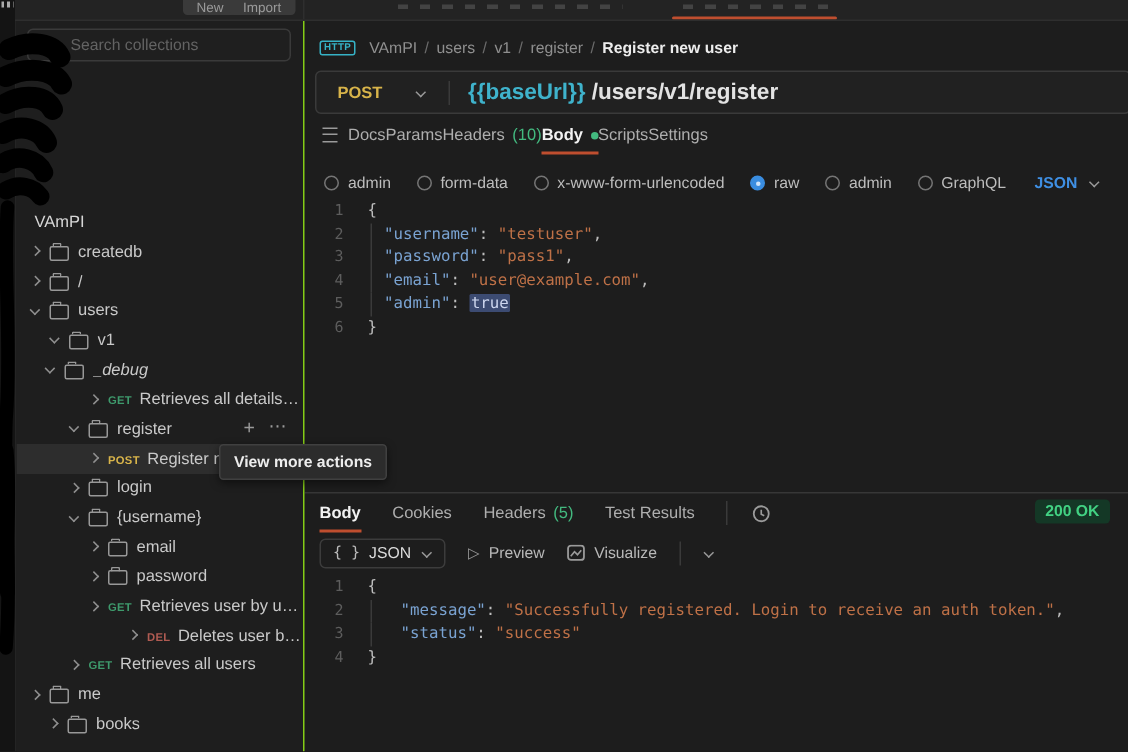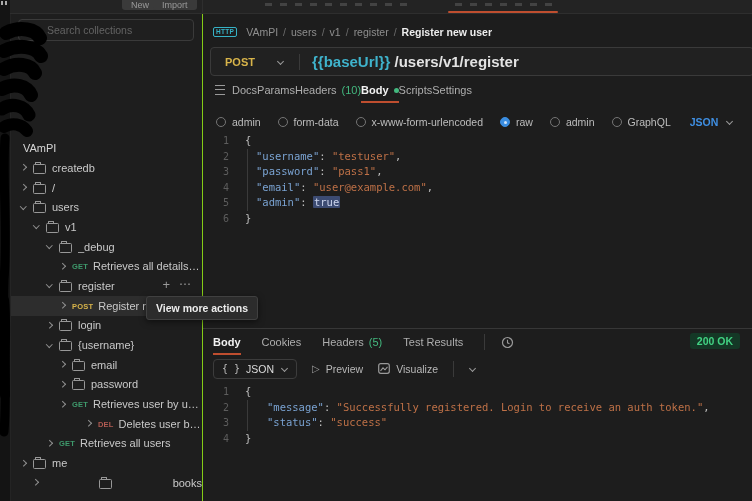--- a/index.html
+++ b/index.html
@@ -161,21 +161,21 @@
         <div class="trow" style="padding-left: 8px;">
           <span class="chev open"></span>
           <span class="folder"></span>
           <span class="tlabel">users</span>
         </div>
         <div class="trow" style="padding-left: 21px;">
           <span class="chev open"></span>
           <span class="folder"></span>
           <span class="tlabel">v1</span>
         </div>
-        <div class="trow" style="padding-left: 34px;">
+        <div class="trow" style="padding-left: 18px; font-style: italic;">
           <span class="chev open"></span>
           <span class="folder"></span>
           <span class="tlabel">_debug</span>
         </div>
         <div class="trow" style="padding-left: 47px;">
           <span class="chev closed"></span>
           <span class="method m-GET">GET</span>
           <span class="tlabel">Retrieves all details for all us...</span>
         </div>
         <div class="trow" style="padding-left: 34px;">
@@ -223,21 +223,21 @@
         <div class="trow" style="padding-left: 34px;">
           <span class="chev closed"></span>
           <span class="method m-GET">GET</span>
           <span class="tlabel">Retrieves all users</span>
         </div>
         <div class="trow" style="padding-left: 8px;">
           <span class="chev closed"></span>
           <span class="folder"></span>
           <span class="tlabel">me</span>
         </div>
-        <div class="trow" style="padding-left: 20px; justify-content: space-between;">
+        <div class="trow" style="padding-left: 20px;">
           <span class="chev closed"></span>
           <span class="folder"></span>
           <span class="tlabel">books</span>
         </div>
       </div>
   </div>
 </div>
 
 <svg class="abs scribble" width="60" height="470" viewBox="0 0 60 470">
   <g stroke="#000" fill="none" stroke-linecap="round">

